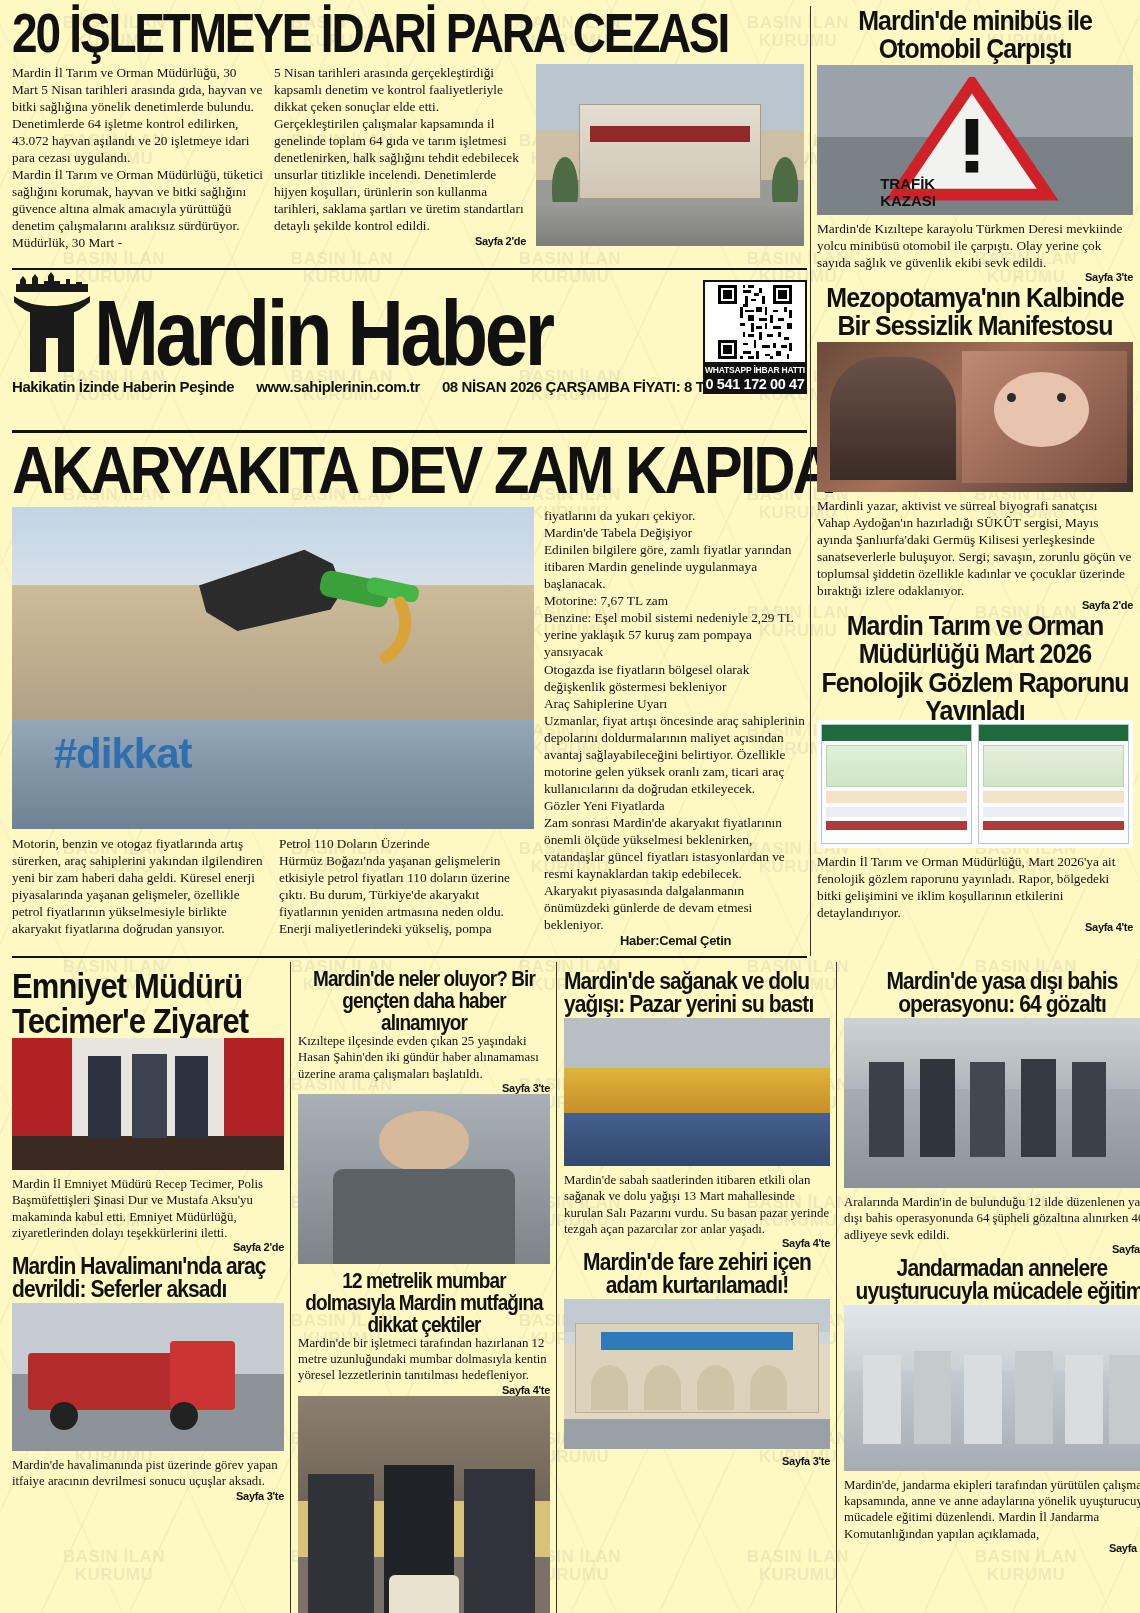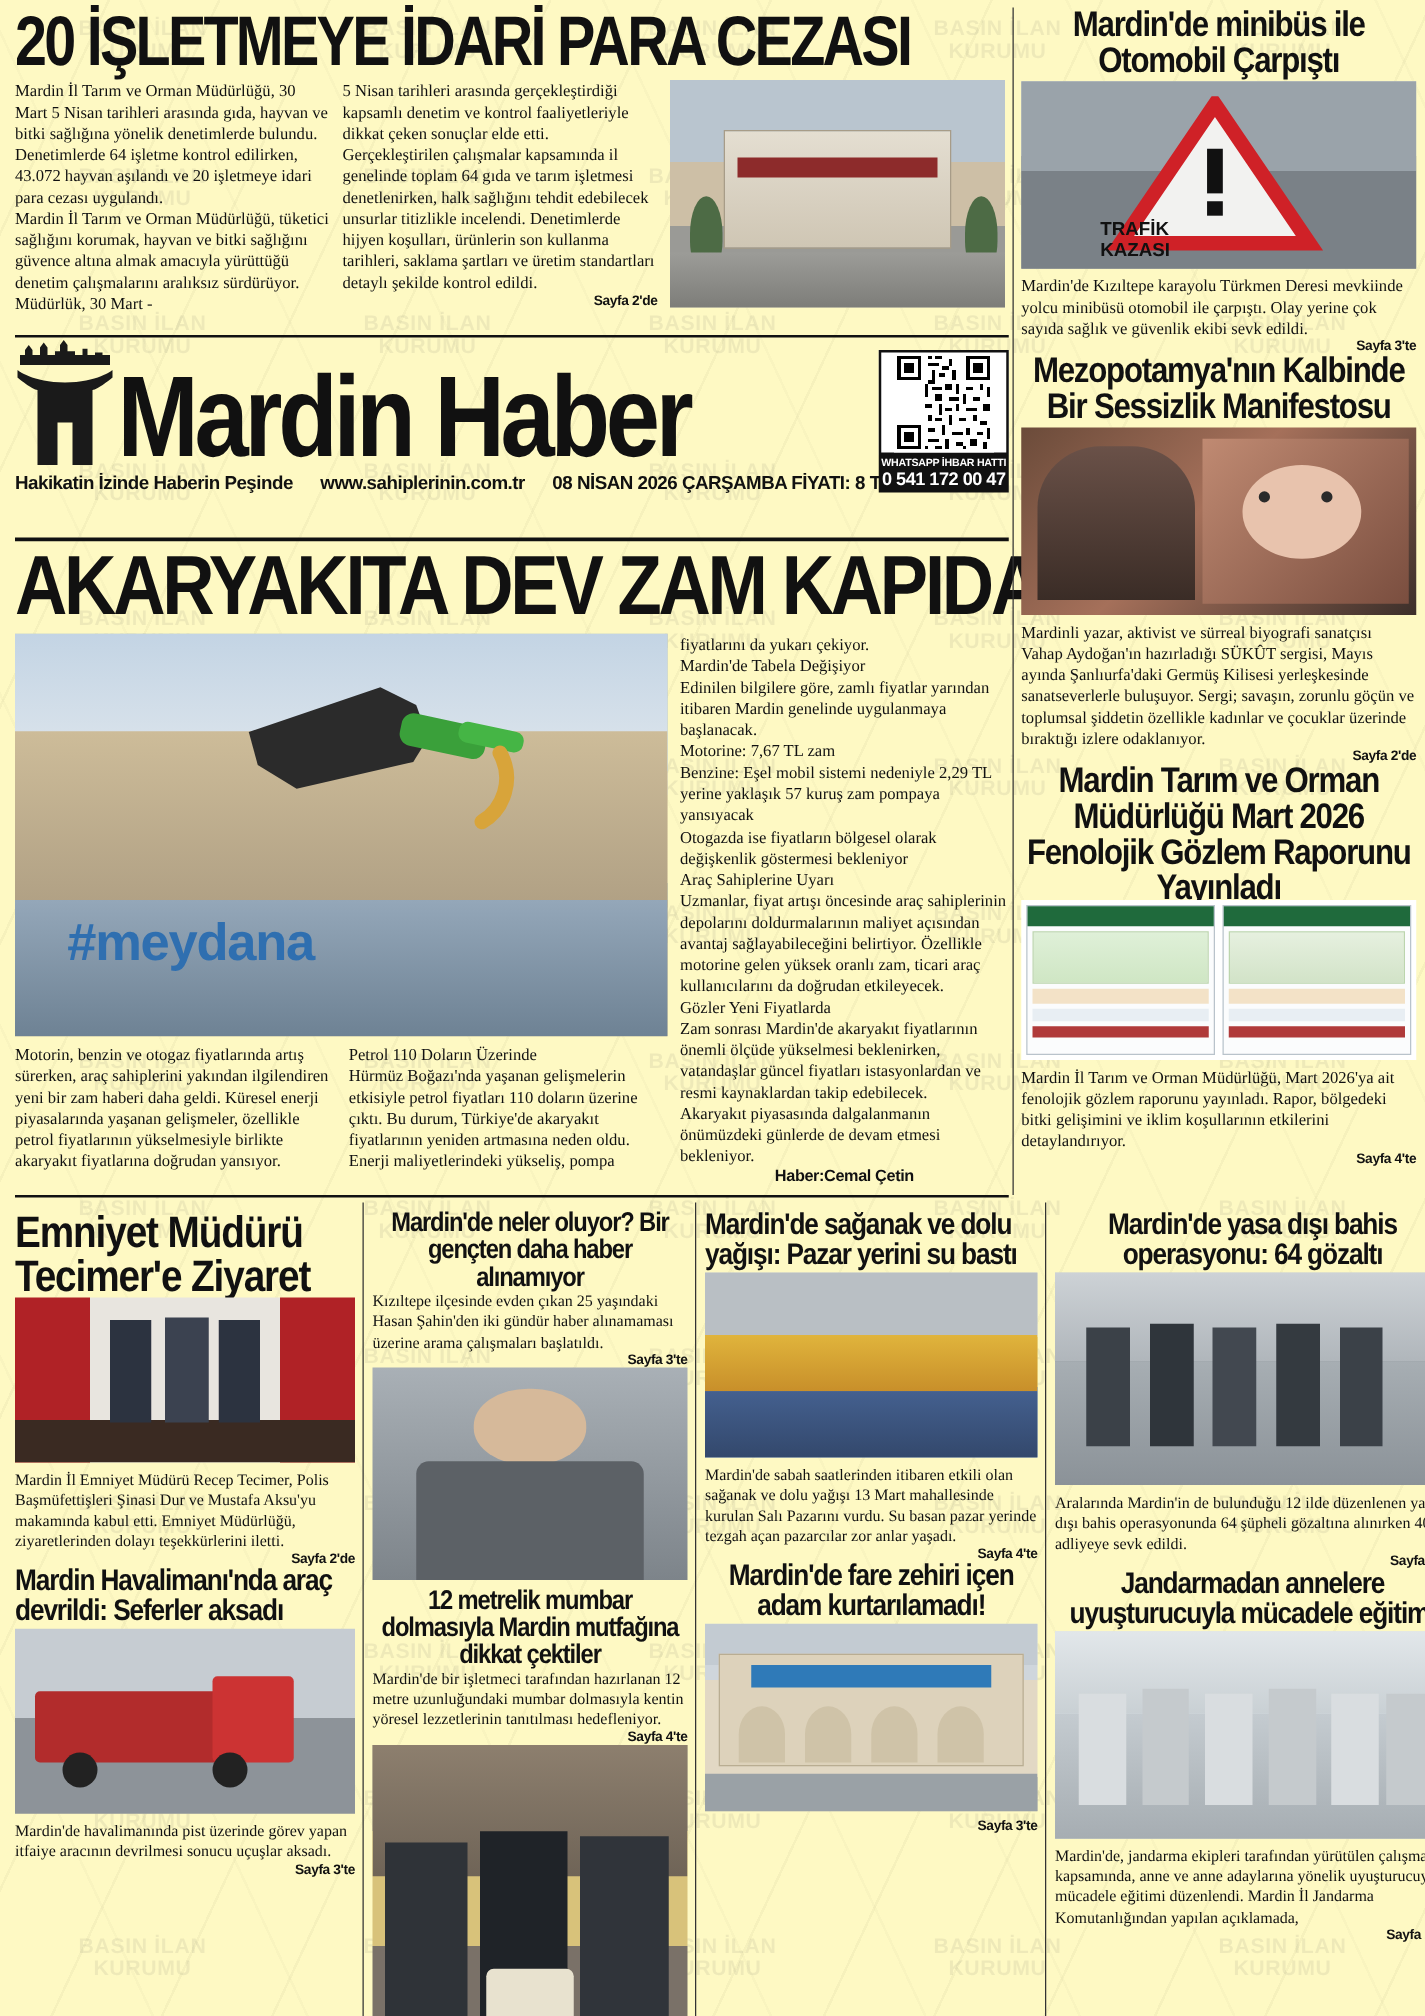--- a/index.html
+++ b/index.html
@@ -254,21 +254,21 @@
           <div class="lp-sky"></div>
           <div style="position:absolute;left:0;top:22%;width:100%;height:46%;background:linear-gradient(#cdbc99,#b6a display);"></div>
           <div style="position:absolute;left:0;top:24%;width:100%;height:44%;background:linear-gradient(#cdbc99,#b0a084);"></div>
           <div style="position:absolute;left:0;bottom:0;width:100%;height:34%;background:linear-gradient(#94a7b9,#6e8294);"></div>
           <svg class="lp-nozzle" viewBox="0 0 200 140">
             <path d="M8 44 L96 14 L120 26 L128 48 L118 64 L40 82 L14 66 Z" fill="#2b2b2b"></path>
             <rect x="112" y="30" width="58" height="22" rx="8" transform="rotate(12 112 30)" fill="#3aa03a"></rect>
             <rect x="150" y="36" width="44" height="14" rx="6" transform="rotate(12 150 36)" fill="#45b545"></rect>
             <path d="M176 58 C186 76 178 96 164 104" stroke="#d8a43a" stroke-width="10" fill="none" stroke-linecap="round"></path>
           </svg>
-          <div class="lp-text">#meydana</div>
+          <div class="lp-text">#dikkat</div>
         </div>
         <div style="display:flex; gap:12px; margin-top:6px;">
           <div class="body-text" style="width:255px">Motorin, benzin ve otogaz fiyatlarında artış sürerken, araç sahiplerini yakından ilgilendiren yeni bir zam haberi daha geldi. Küresel enerji piyasalarında yaşanan gelişmeler, özellikle petrol fiyatlarının yükselmesiyle birlikte akaryakıt fiyatlarına doğrudan yansıyor.</div>
           <div class="body-text" style="width:255px; white-space:pre-line">Petrol 110 Doların Üzerinde
 Hürmüz Boğazı'nda yaşanan gelişmelerin etkisiyle petrol fiyatları 110 doların üzerine çıktı. Bu durum, Türkiye'de akaryakıt fiyatlarının yeniden artmasına neden oldu. Enerji maliyetlerindeki yükseliş, pompa</div>
         </div>
       </div>
       <div class="lead-col">
         <div class="body-text" style="white-space:pre-line">fiyatlarını da yukarı çekiyor.
 Mardin'de Tabela Değişiyor

